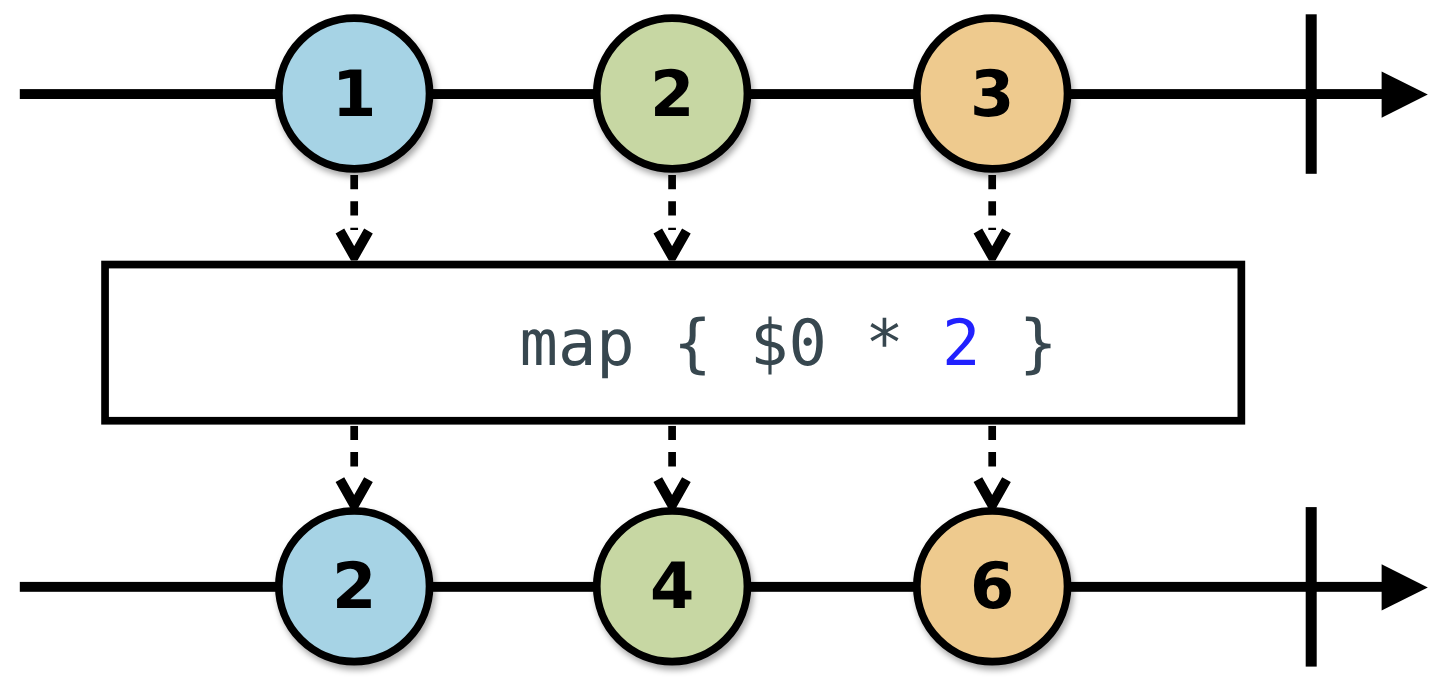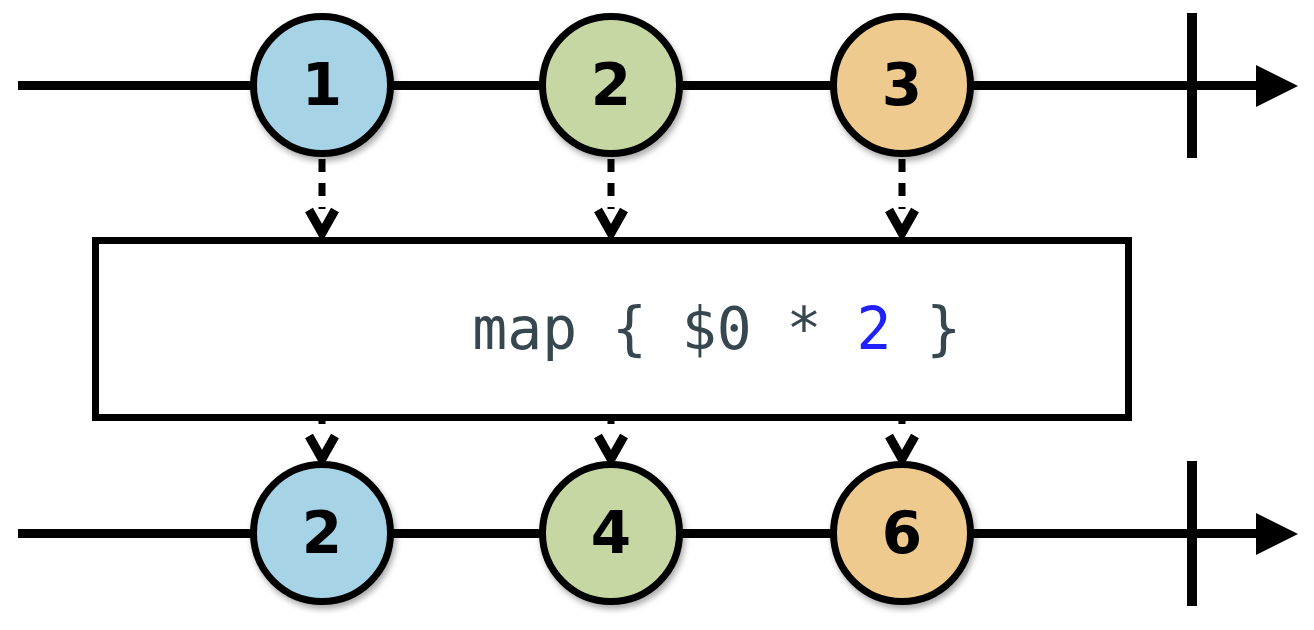--- a/index.html
+++ b/index.html
@@ -71,21 +71,21 @@
     color: #000000;
     line-height: 1;
   }
   
   .operator-box {
     position: absolute;
     box-sizing: border-box;
     left: 92px;
     top: 237px;
     width: 1040px;
-    height: 184px;
+    height: 149px;
     border: 7px solid #000000;
     background: #ffffff;
     display: flex;
     align-items: center;
     justify-content: center;
     z-index: 2;
   }
   .operator-code {
     font-family: "DejaVu Sans Mono", monospace;
     font-size: 58px;

